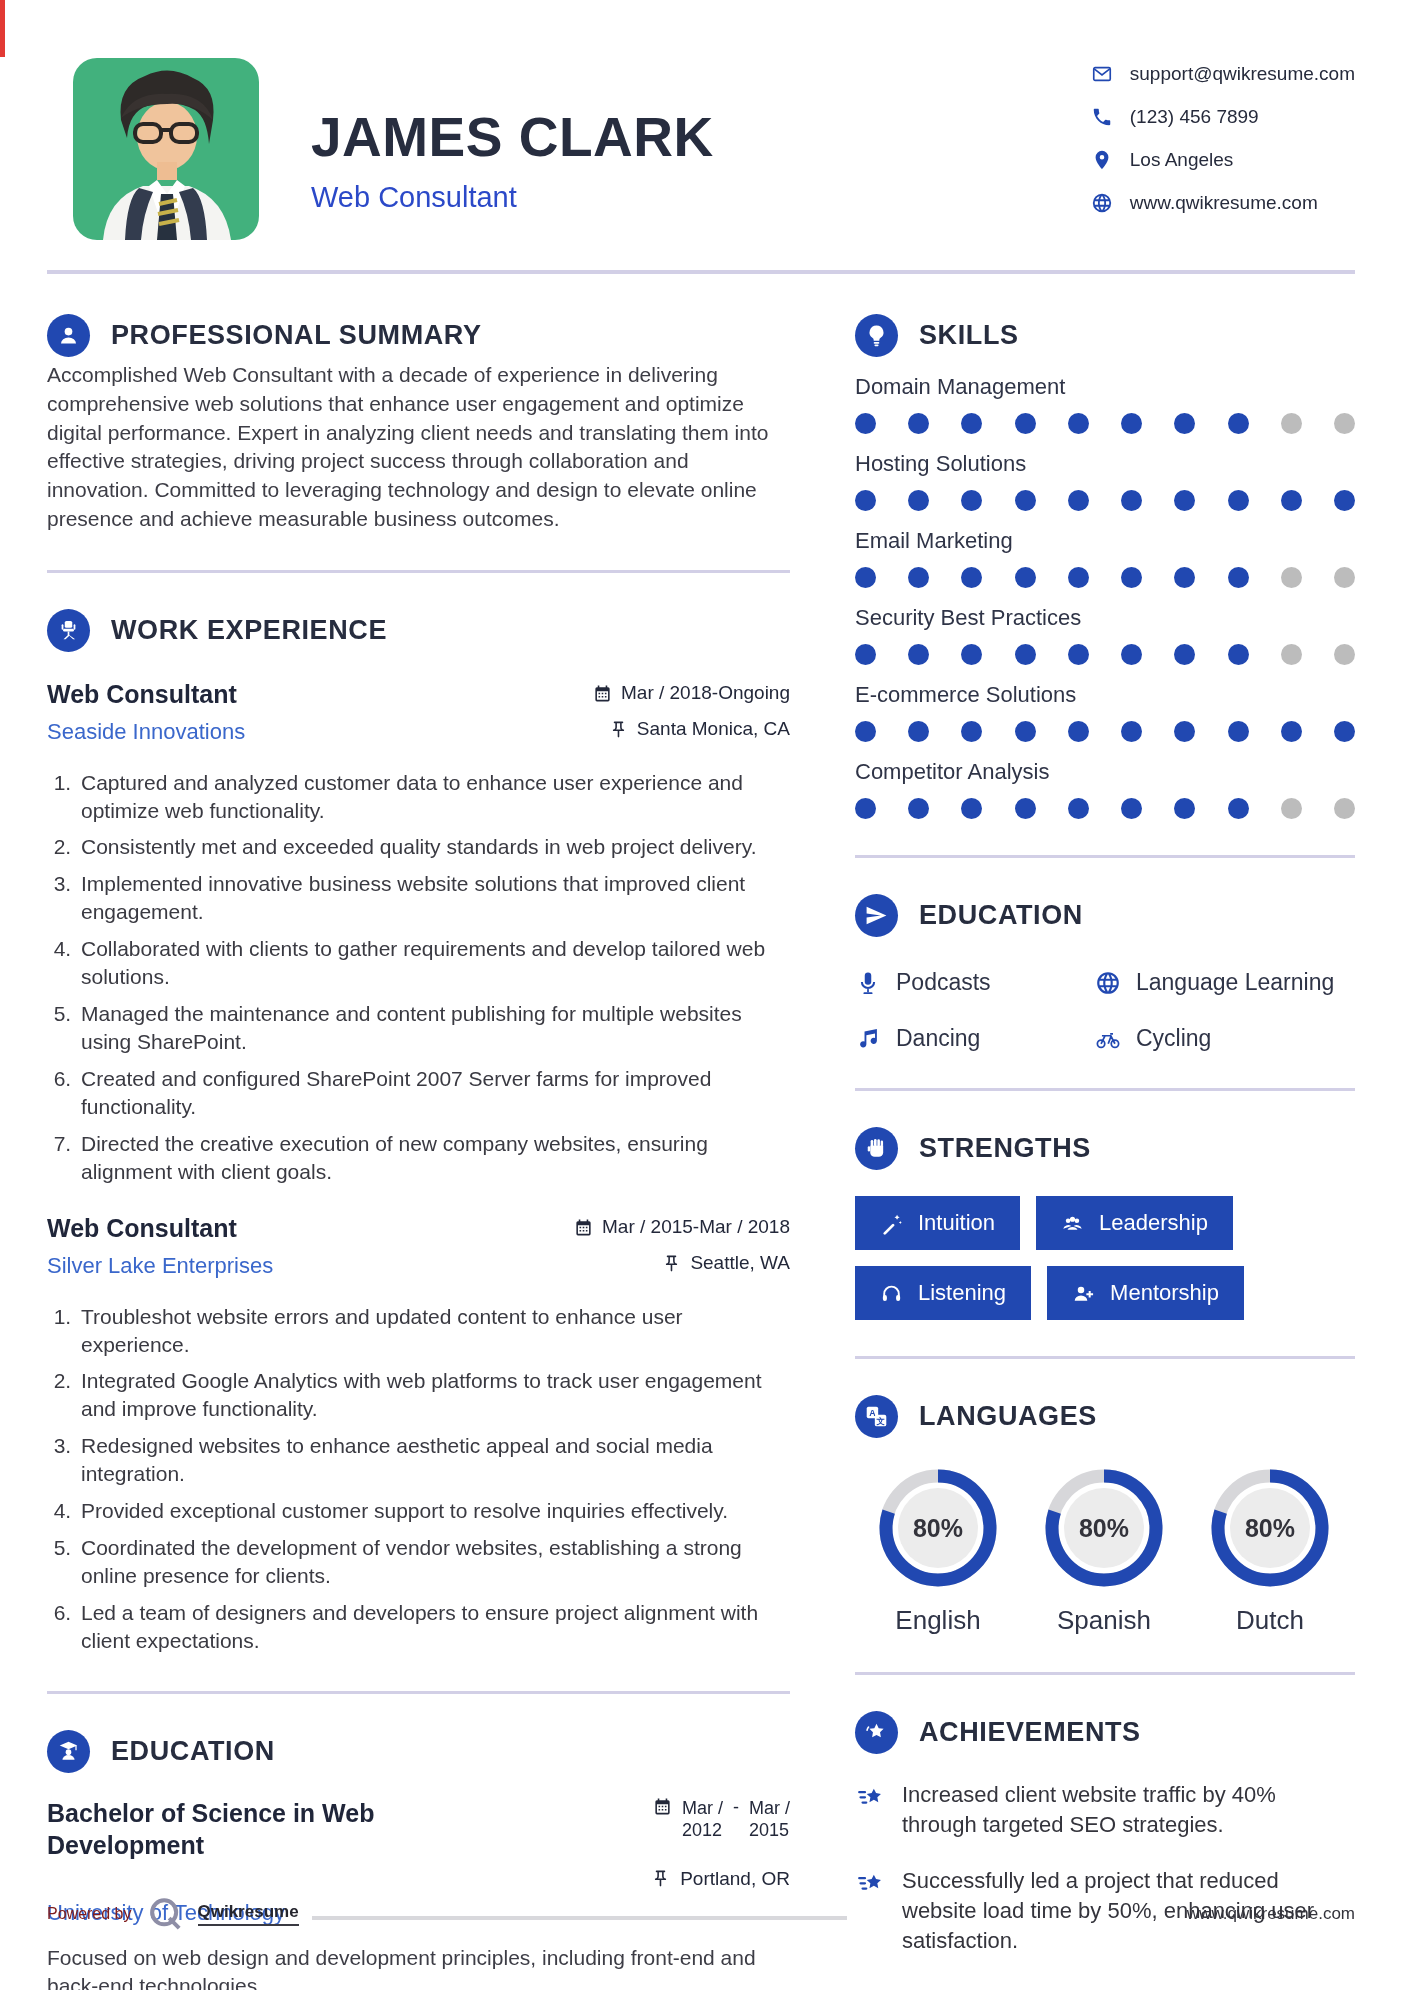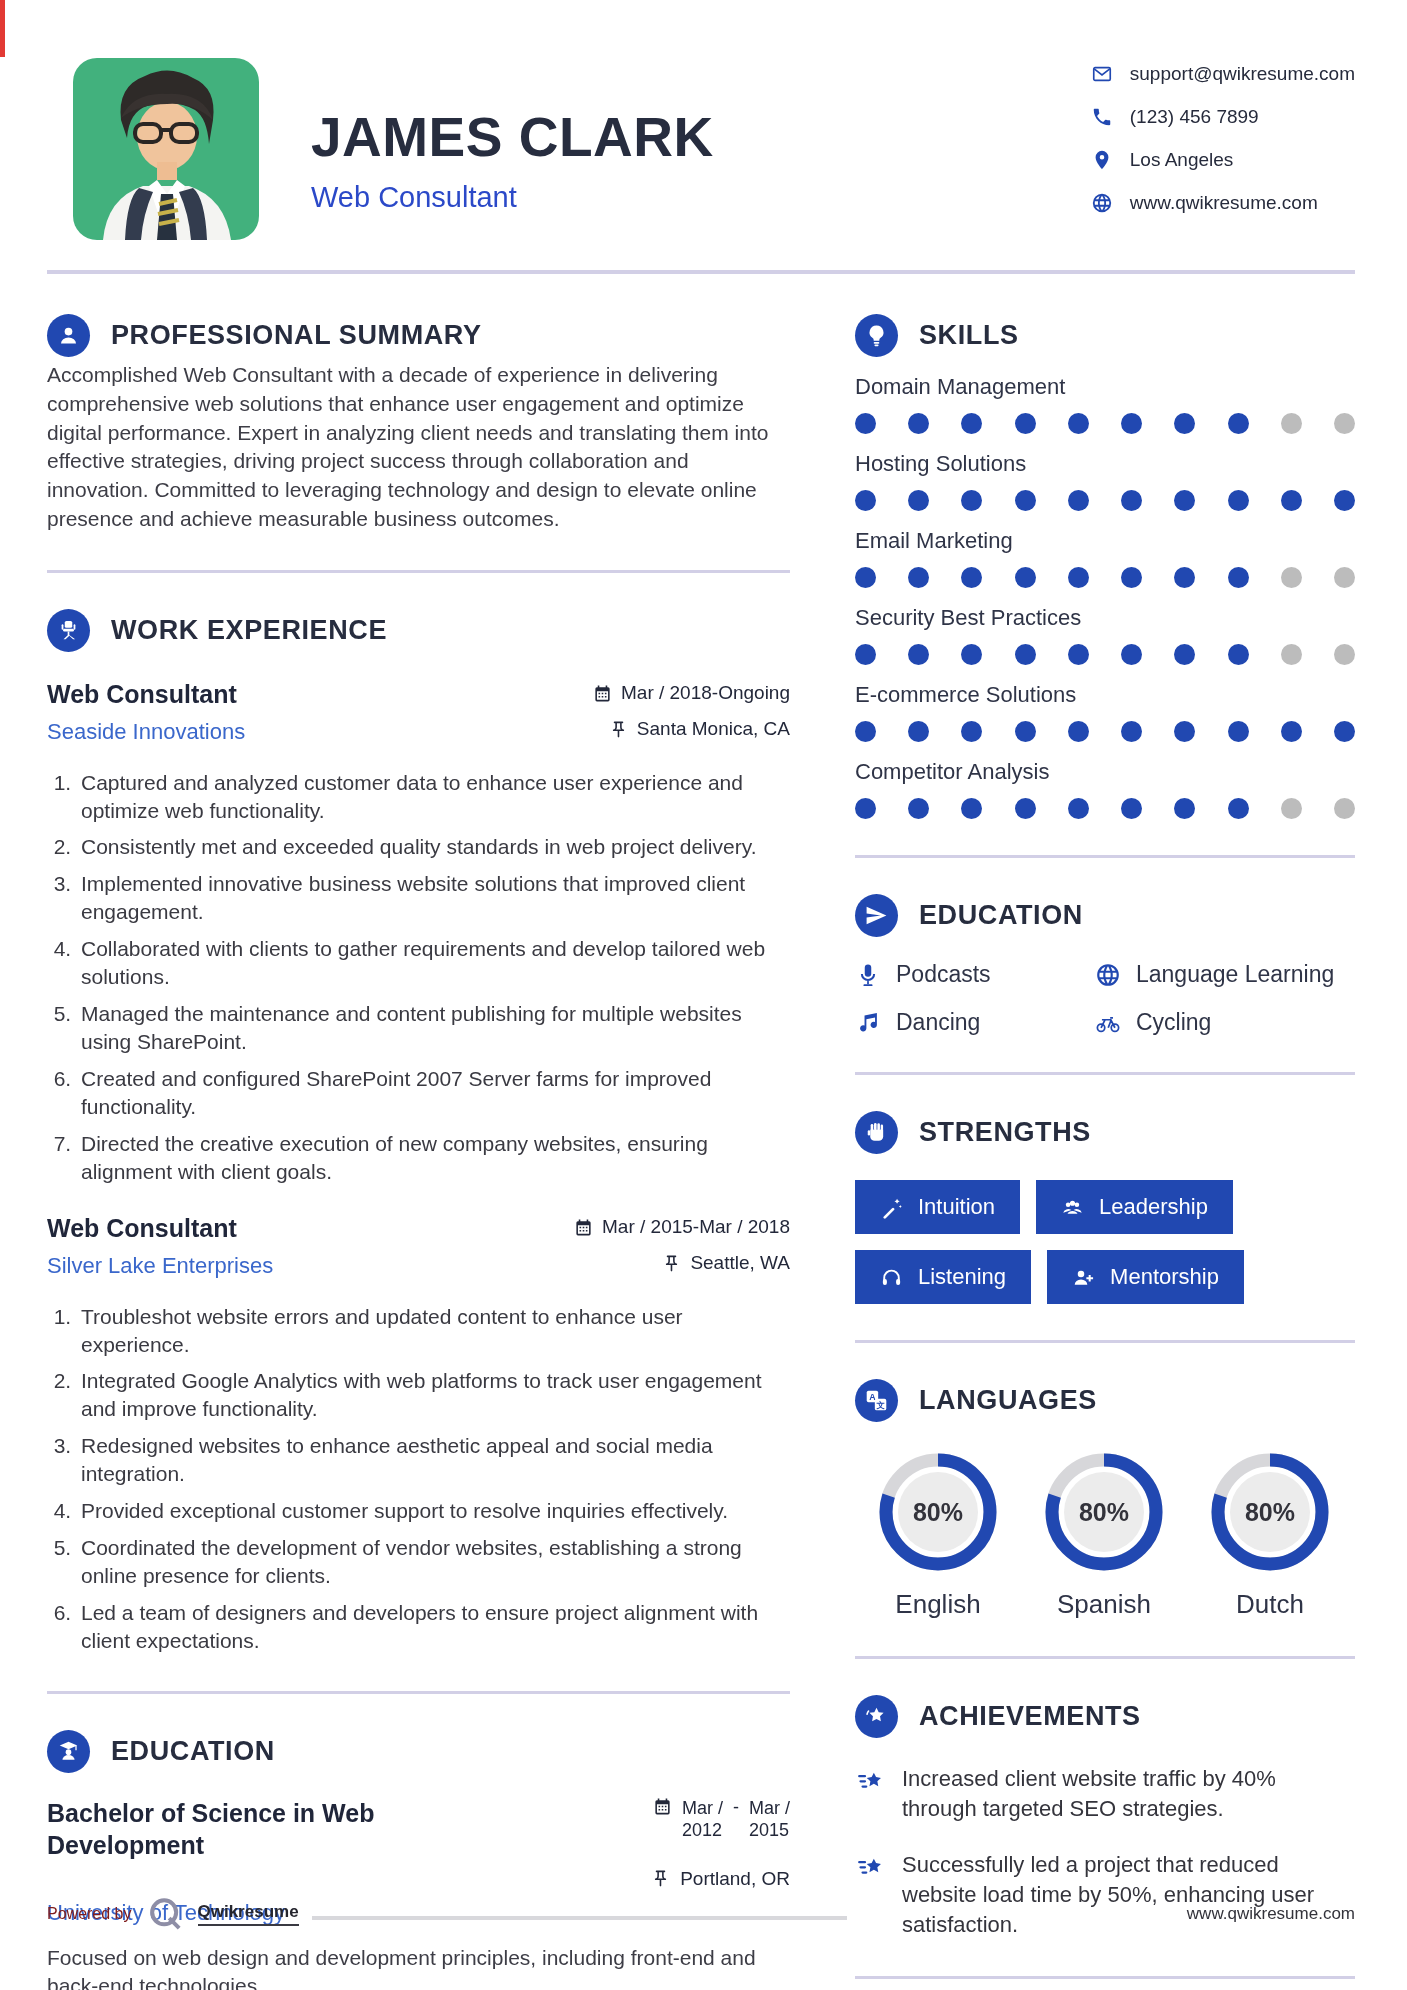--- a/index.html
+++ b/index.html
@@ -58,21 +58,21 @@
 
   
   .skill-row { margin-top:17px; }
   .skill-name { font-size:22px; color:#2f3447; }
   .dots { display:flex; justify-content:space-between; margin-top:13px; }
   .dot { width:21px; height:21px; border-radius:50%; }
   .dot.on { background:var(--primary,#2148b1); }
   .dot.off { background:#bcbcbc; }
 
   .interests-grid { margin-top:24px; display:grid; grid-template-columns:240px 1fr; row-gap:21px; }
-  .interest { display:flex; align-items:center; gap:15px; font-size:23px; color:#2f3447; }
+  .interest { display:flex; align-items:center; gap:15px; font-size:23px; color:#2f3447;margin-top:8px; }
   .interest .icon { width:26px; height:26px; color:#2148b1; flex:0 0 auto; }
   .interest .icon svg { width:100%; height:100%; display:block; }
 
   .chips { margin-top:26px; display:flex; flex-wrap:wrap; gap:16px; }
   .chip { display:flex; align-items:center; gap:15px; background:var(--primary,#2148b1); color:#fff;
           font-size:22px; padding:14px 25px; border-radius:0; }
   .chip .icon { width:23px; height:23px; }
   .chip .icon svg { width:100%; height:100%; display:block; }
 
   .langs { display:flex; margin-top:28px; }

